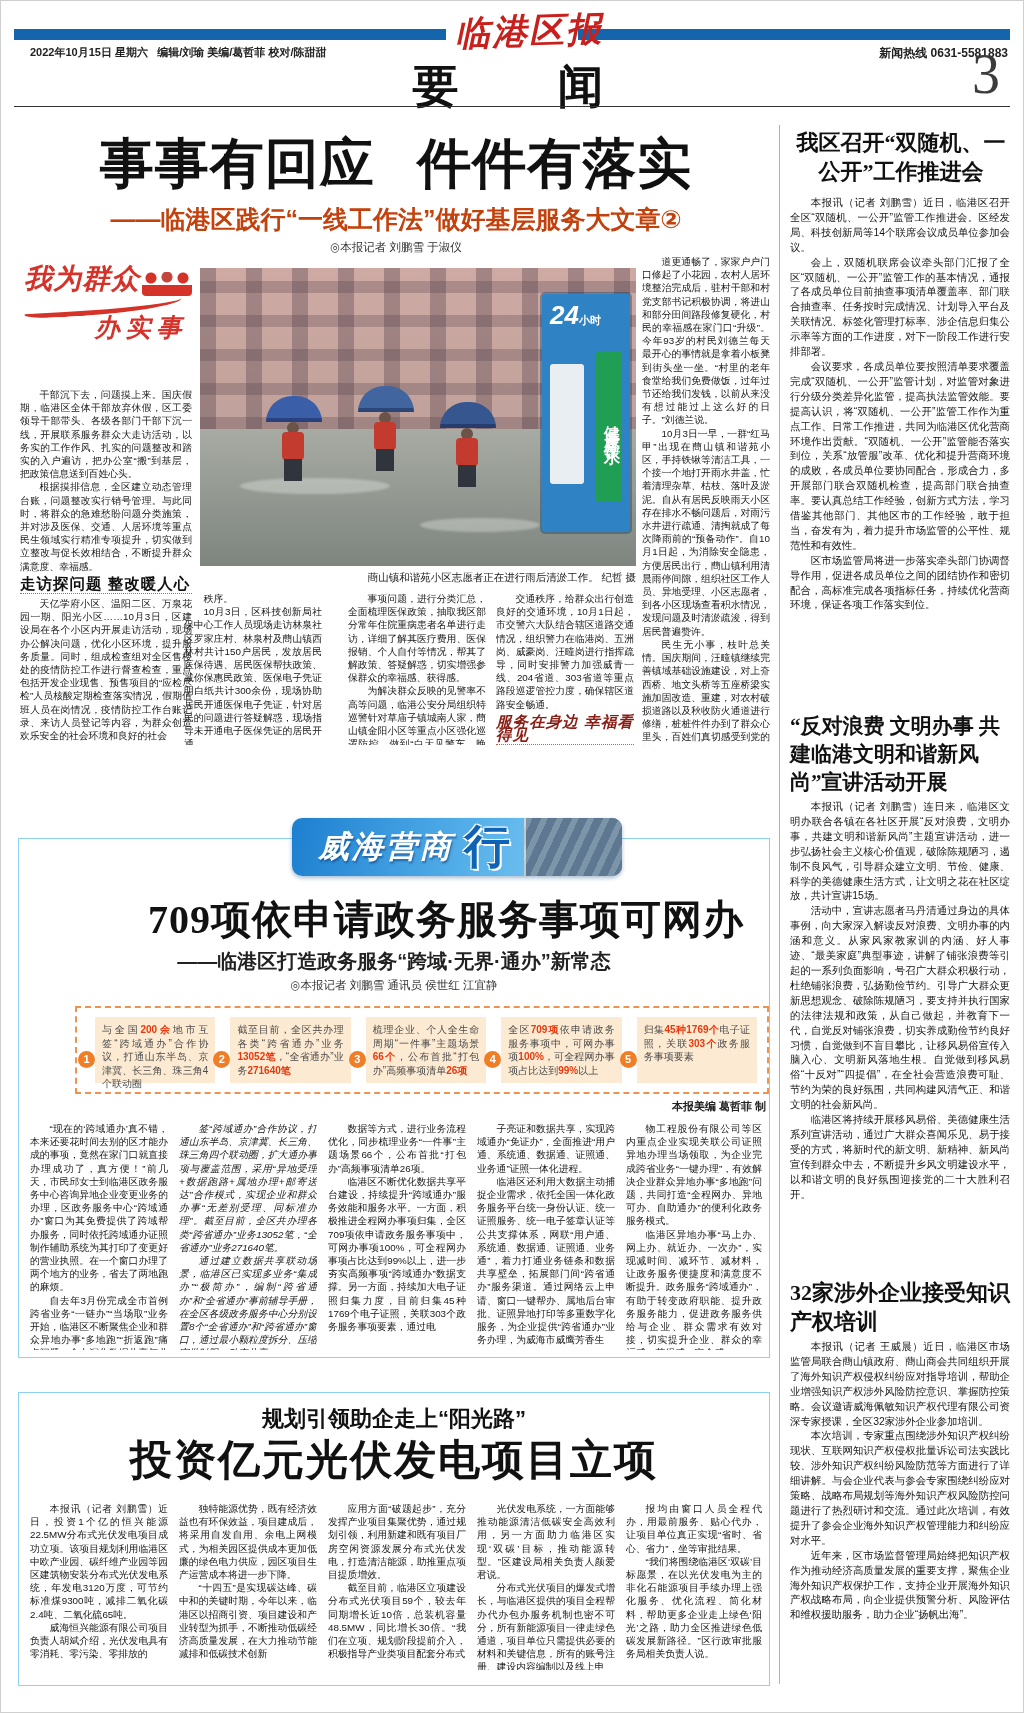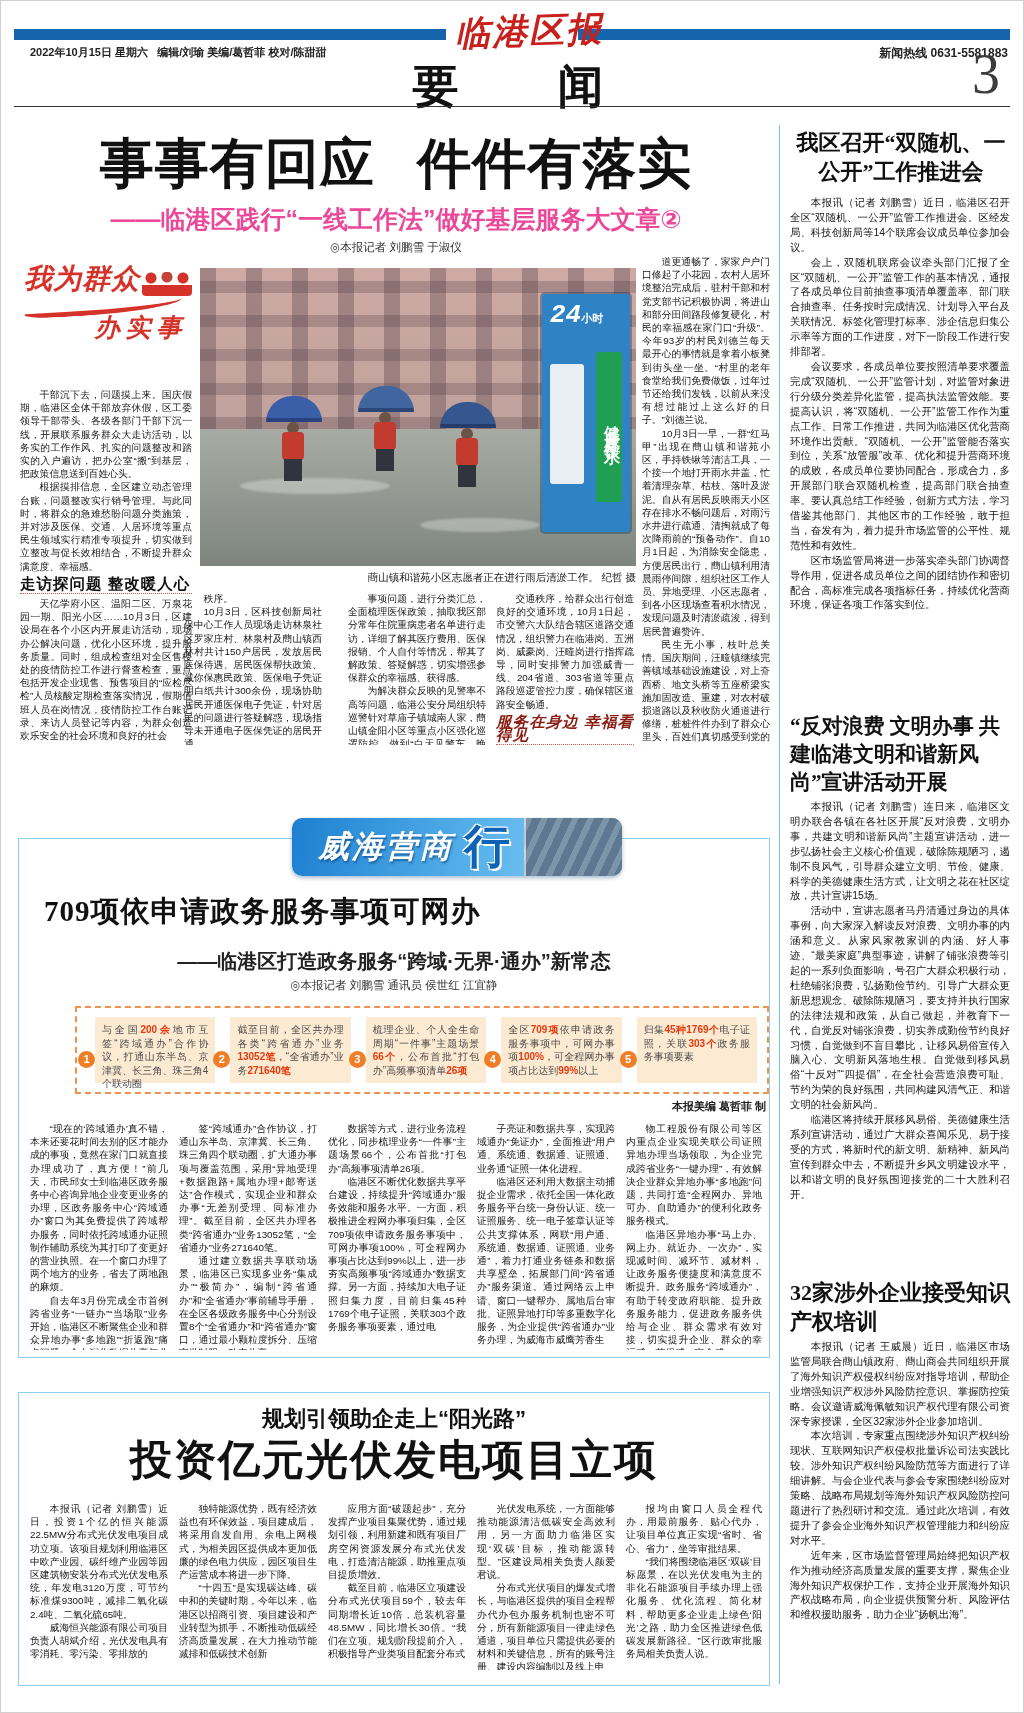--- a/index.html
+++ b/index.html
@@ -13,21 +13,21 @@
   .paper-name{font-family:"Liberation Serif",serif;font-style:italic;font-weight:bold;
               color:#c8201d;font-size:35px;transform:rotate(-2deg);letter-spacing:2px;white-space:nowrap;}
   .dateline{font-size:11px;font-weight:bold;color:#222;}
   .hotline{font-size:12px;font-weight:bold;color:#222;}
   .yaowen{font-size:46px;font-weight:900;letter-spacing:8px;word-spacing:70px;color:#111;}
   .pagenum{font-family:"Liberation Serif",serif;font-size:56px;color:#3c3c3c;}
   .hrule{height:1px;background:#333;}
   
   .m-headline{width:752px;text-align:center;font-size:54px;font-weight:900;color:#111;
               word-spacing:28px;letter-spacing:1px;white-space:nowrap;}
-  .m-sub{width:752px;text-align:center;font-size:25px;font-weight:bold;color:#ec4899;}
+  .m-sub{width:752px;text-align:center;font-size:25px;font-weight:bold;color:#c2410c;}
   .byline{text-align:center;font-size:11.5px;color:#333;}
   .badge-l1{font-family:"Liberation Serif",serif;font-style:italic;font-weight:900;
             font-size:28px;color:#d5322a;letter-spacing:1px;}
   .badge-l2{font-family:"Liberation Serif",serif;font-style:italic;font-weight:900;
             font-size:25px;color:#d5322a;letter-spacing:6px;}
   .crowd{display:inline-block;width:50px;height:24px;vertical-align:middle;margin-left:2px;
      background:
       radial-gradient(circle at 9px 6px,#d5322a 5px,transparent 6px),
       radial-gradient(circle at 25px 5px,#c5453c 5px,transparent 6px),
       radial-gradient(circle at 41px 6px,#d5322a 5px,transparent 6px),
@@ -45,21 +45,21 @@
   .ph-bld{position:absolute;left:0;top:0;width:100%;height:54%;
      background:
       repeating-linear-gradient(90deg,rgba(80,62,72,.35) 0 16px,transparent 16px 46px),
       repeating-linear-gradient(0deg,rgba(80,62,72,.28) 0 12px,transparent 12px 34px),
       linear-gradient(#cfaaa4,#c0a19b);}
   .ph-ground{position:absolute;left:0;top:54%;width:100%;height:46%;
      background:linear-gradient(#a7aba3,#7e857f);}
   .ph-streak{position:absolute;background:rgba(255,255,255,.30);border-radius:50%;filter:blur(1px);}
   .kiosk{position:absolute;right:6px;top:26px;width:88px;height:238px;background:#2f83c4;
          border-radius:3px;box-shadow:0 0 0 2px rgba(20,60,100,.4);}
-  .k24{color:#fff;font-size:26px;font-weight:900;font-style:italic;padding:6px 0 0 8px;font-family:Liberation Mono, monospace;}
+  .k24{color:#fff;font-size:26px;font-weight:900;font-style:italic;padding:6px 0 0 8px;}
   .k24 small{font-size:11px;font-style:normal;font-weight:bold;}
   .kvert{position:absolute;right:8px;top:58px;width:26px;height:150px;background:#1f9e54;
          color:#fff;font-weight:900;font-size:16px;writing-mode:vertical-rl;
          text-align:center;letter-spacing:6px;border-radius:2px;}
   .kmachine{position:absolute;left:8px;top:70px;width:34px;height:120px;background:#e8eef2;border-radius:3px;}
   .fig{position:absolute;width:60px;height:92px;}
   .umb{position:absolute;left:0;top:0;width:56px;height:26px;background:#3b5ea8;
        border-radius:56px 56px 0 0;box-shadow:inset 0 -4px 0 rgba(0,0,30,.3);}
   .head{position:absolute;left:21px;top:26px;width:12px;height:12px;background:#6b5348;border-radius:50%;}
   .vest{position:absolute;left:16px;top:36px;width:22px;height:28px;background:#c23b2e;border-radius:4px;}
@@ -70,21 +70,21 @@
   .banner{display:flex;align-items:center;border-radius:10px;overflow:hidden;
           background:linear-gradient(100deg,#1d7fd0,#56b1ea 55%,#8fd0f4);
           box-shadow:0 2px 4px rgba(0,60,120,.35);}
   .banner-txt{font-size:31px;font-weight:900;font-style:italic;color:#fff;
               letter-spacing:3px;padding-left:26px;text-shadow:1px 2px 2px rgba(0,50,110,.5);}
   .banner-char{font-family:"Liberation Serif",serif;font-size:46px;font-weight:900;color:#0f63b4;
                margin-left:10px;text-shadow:-1px -1px 0 #fff,1px -1px 0 #fff,-1px 1px 0 #fff,2px 2px 0 #fff;}
   .banner-img{margin-left:auto;width:96px;height:100%;
      background:repeating-linear-gradient(115deg,#7d95a8 0 6px,#5d7890 6px 14px),#5d7890;
      border-left:2px solid rgba(255,255,255,.6);}
-  .biz-title{width:700px;text-align:left;font-size:29px;font-weight:900;color:#111;letter-spacing:1px;}
+  .biz-title{width:700px;text-align:right;font-size:40px;font-weight:900;color:#111;letter-spacing:1px;}
   .biz-sub{width:700px;text-align:center;font-size:20px;font-weight:bold;color:#222;}
   .stats{display:flex;gap:15px;border:2px dashed #f0914d;background:#fff;
          padding:9px 10px 9px 18px;box-sizing:border-box;}
   .stat{flex:1;background:#fcead2;padding:6px 7px;position:relative;
         font-size:10px;line-height:13.5px;color:#4c4c4c;text-align:justify;}
   .stat-num{position:absolute;left:-17px;top:34px;width:17px;height:17px;border-radius:50%;
             background:#f07e26;color:#fff;font-size:11px;font-weight:bold;
             display:flex;align-items:center;justify-content:center;}
   .stat-seg[data-red="1"]{color:#e8380d;font-weight:bold;}
   .credit{font-size:11px;font-weight:bold;color:#222;text-align:right;}
@@ -226,21 +226,21 @@
     </div>
   </div>
   <div class="abs credit" style="left:470px;top:1099px;width:296px;">本报美编 葛哲菲 制</div>
 
   <div class="abs bodycol" style="left:30px;top:1122px;width:138px;height:228px;">
     <div>
         <p>“现在的‘跨域通办’真不错，本来还要花时间去别的区才能办成的事项，竟然在家门口就直接办理成功了，真方便！”前几天，市民邱女士到临港区政务服务中心咨询异地企业变更业务的办理，区政务服务中心“跨域通办”窗口为其免费提供了跨域帮办服务，同时依托跨域通办证照制作辅助系统为其打印了变更好的营业执照。在一个窗口办理了两个地方的业务，省去了两地跑的麻烦。</p>
         <p>自去年3月份完成全市首例跨省业务“一链办”“当场取”业务开始，临港区不断聚焦企业和群众异地办事“多地跑”“折返跑”痛点问题，全力深化数据共享与业务协同，打造政务服务“跨域·无界·通办”新模式，进一步提升政务服务效能，实现政务服务提档升级。</p>
       </div>
   </div>
-  <div class="abs bodycol" style="left:179px;top:1122px;width:138px;height:228px;">
+  <div class="abs bodycol" style="left:179px;top:1122px;width:138px;height:228px;font-style:italic;">
     <div>
         <p>签“跨域通办”合作协议，打通山东半岛、京津冀、长三角、珠三角四个联动圈，扩大通办事项与覆盖范围，采用“异地受理+数据跑路+属地办理+邮寄送达”合作模式，实现企业和群众办事“无差别受理、同标准办理”。截至目前，全区共办理各类“跨省通办”业务13052笔，“全省通办”业务271640笔。</p>
         <p>通过建立数据共享联动场景，临港区已实现多业务“集成办”“极简办”，编制“跨省通办”和“全省通办”事前辅导手册，在全区各级政务服务中心分别设置8个“全省通办”和“跨省通办”窗口，通过最小颗粒度拆分、压缩审批时限、动态共享</p>
       </div>
   </div>
   <div class="abs bodycol" style="left:328px;top:1122px;width:138px;height:228px;">
     <div>
         <p>数据等方式，进行业务流程优化，同步梳理业务“一件事”主题场景66个，公布首批“打包办”高频事项清单26项。</p>
         <p>临港区不断优化数据共享平台建设，持续提升“跨域通办”服务效能和服务水平。一方面，积极推进全程网办事项归集，全区709项依申请政务服务事项中，可网办事项100%，可全程网办事项占比达到99%以上，进一步夯实高频事项“跨域通办”数据支撑。另一方面，持续加大电子证照归集力度，目前归集45种1769个电子证照，关联303个政务服务事项要素，通过电</p>
       </div>

